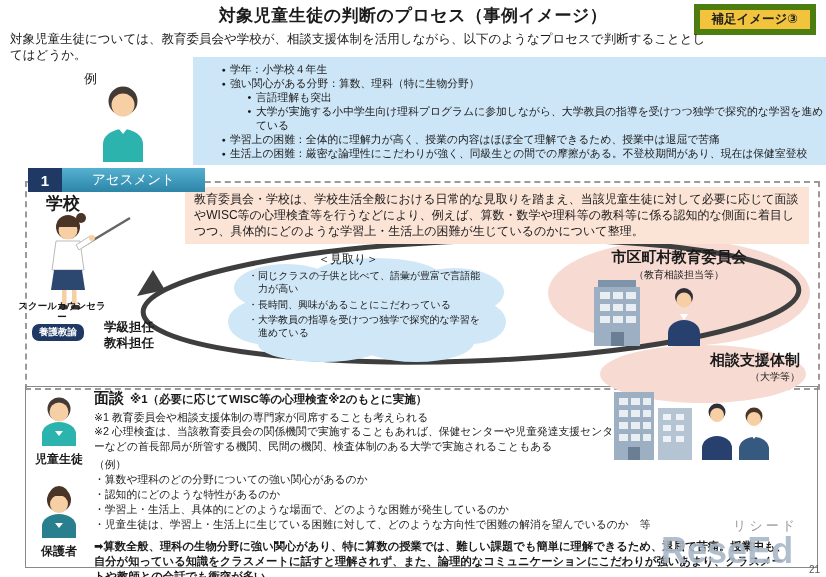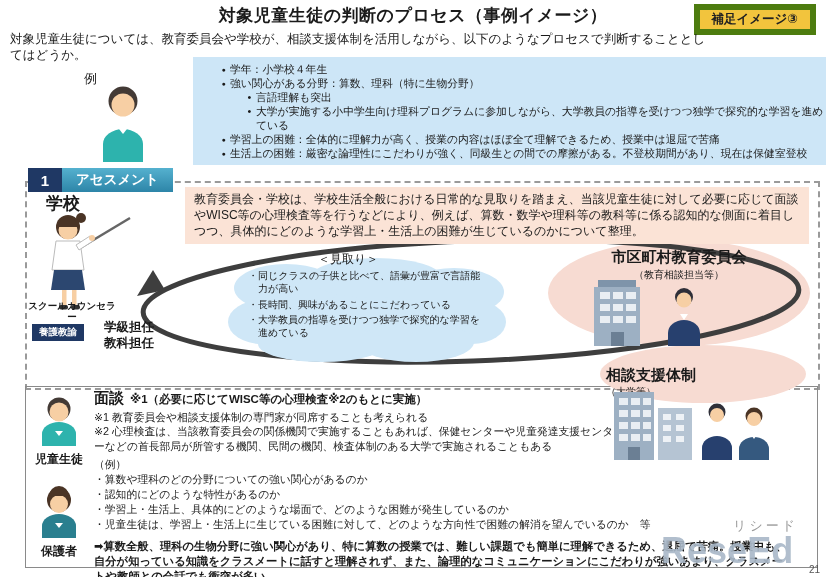--- a/index.html
+++ b/index.html
@@ -20,51 +20,51 @@
   .ex-item{display:flex}
   .ex-item .b{flex:none;width:13px;text-align:center}
   .ex-item.lv1 .b::before{content:"●";font-size:7px;position:relative;top:-1px}
   .ex-item.lv2{margin-left:26px}
   .ex-item.lv2 .b::before{content:"•"}
 
   
   .step{position:absolute;left:28px;top:168px;display:flex;z-index:6}
   .step-num{width:34px;height:24px;background:#1f3864;color:#fff;font-weight:bold;font-size:15px;
             display:flex;align-items:center;justify-content:center}
-  .step-label{height:24px;background:linear-gradient(#55b1cf,#2d85a8);color:#fff;font-weight:bold;
-              font-size:13.5px;display:flex;align-items:center;justify-content:center;padding:0 14px}
+  .step-label{height:24px;background:linear-gradient(#55b1cf,#2d85a8);color:#fff;font-weight:normal;
+              font-size:13.5px;display:flex;align-items:center;justify-content:center;padding:0 30px}
 
   
   .assess-box{position:absolute;left:25px;top:181px;width:791px;height:205px;border:2px dashed #9a9a9a;z-index:0}
   .desc{position:absolute;left:185px;top:187px;width:606px;background:#fbe3d6;padding:5px 9px;
         font-size:12px;line-height:1.32;z-index:3}
   .school{position:absolute;left:46px;top:192px;font-size:17px;font-weight:bold;z-index:4}
   .teacher{position:absolute;left:26px;top:210px;z-index:4}
-  .role-counselor{position:absolute;left:28px;top:300px;width:88px;text-align:center;font-size:9.5px;
+  .role-counselor{position:absolute;left:18px;top:300px;width:88px;text-align:center;font-size:9.5px;
                   font-weight:bold;line-height:1.2;z-index:4}
   .role-nurse{position:absolute;left:32px;top:324px;background:#1f3864;color:#fff;font-size:9.5px;
-              font-weight:bold;padding:2px 7px;border-radius:0;z-index:4}
+              font-weight:bold;padding:2px 7px;border-radius:7px;z-index:4}
   .role-class{position:absolute;left:104px;top:319px;font-size:12.5px;font-weight:bold;z-index:4}
   .role-subject{position:absolute;left:104px;top:335px;font-size:12.5px;font-weight:bold;z-index:4}
 
   .ring{position:absolute;left:135px;top:232px;z-index:2}
   .cloud{position:absolute;left:226px;top:256px;z-index:3}
   .obs-title{position:absolute;left:318px;top:251px;font-size:12px;z-index:4}
   .cloud-text{position:absolute;left:248px;top:270px;width:238px;font-size:10px;line-height:1.28;z-index:4}
   .obs-item{padding-left:10px;text-indent:-10px;margin-bottom:3px}
   .obs-item::before{content:"・"}
 
   .ellipse1{position:absolute;left:548px;top:240px;width:262px;height:106px;background:#f7dbd2;border-radius:50%;z-index:1}
   .committee{position:absolute;left:556px;top:248px;width:246px;text-align:center;z-index:4}
   .committee .nm{font-size:15px;font-weight:bold}
   .committee .sb{font-size:10px;margin-top:1px}
   .committee-gfx{position:absolute;left:592px;top:280px;z-index:4}
 
   .ellipse2{position:absolute;left:600px;top:345px;width:206px;height:58px;background:#f7dbd2;border-radius:50%;z-index:1}
-  .support{position:absolute;left:606px;top:366px;width:194px;text-align:left;z-index:4}
+  .support{position:absolute;left:606px;top:351px;width:194px;text-align:right;z-index:4}
   .support .nm{font-size:15px;font-weight:bold}
   .support .sb{font-size:10px}
   .support-gfx{position:absolute;left:614px;top:390px;z-index:4}
 
   
   .interview-box{position:absolute;left:25px;top:386px;width:791px;height:180px;border:1.5px solid #8a8a8a;background:transparent;z-index:0}
   .participant{position:absolute;width:62px;text-align:center;z-index:4}
   .participant .lbl{font-size:12px;font-weight:bold;margin-top:1px}
   .p-student{left:28px;top:394px}
   .p-guardian{left:28px;top:486px}

